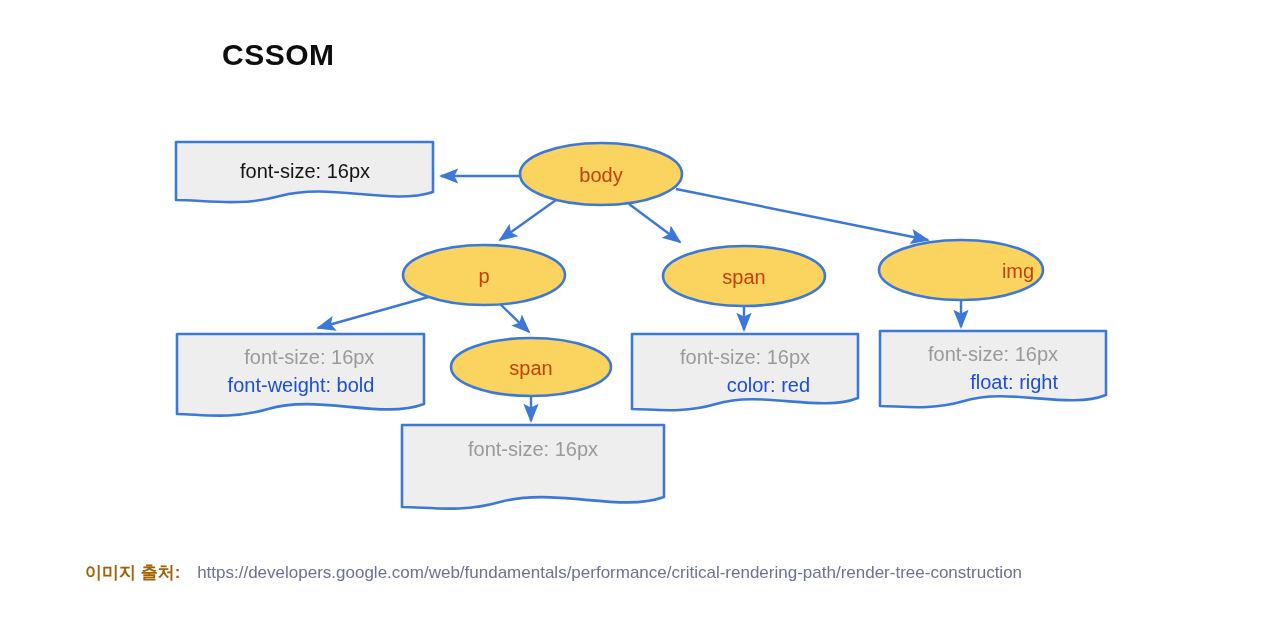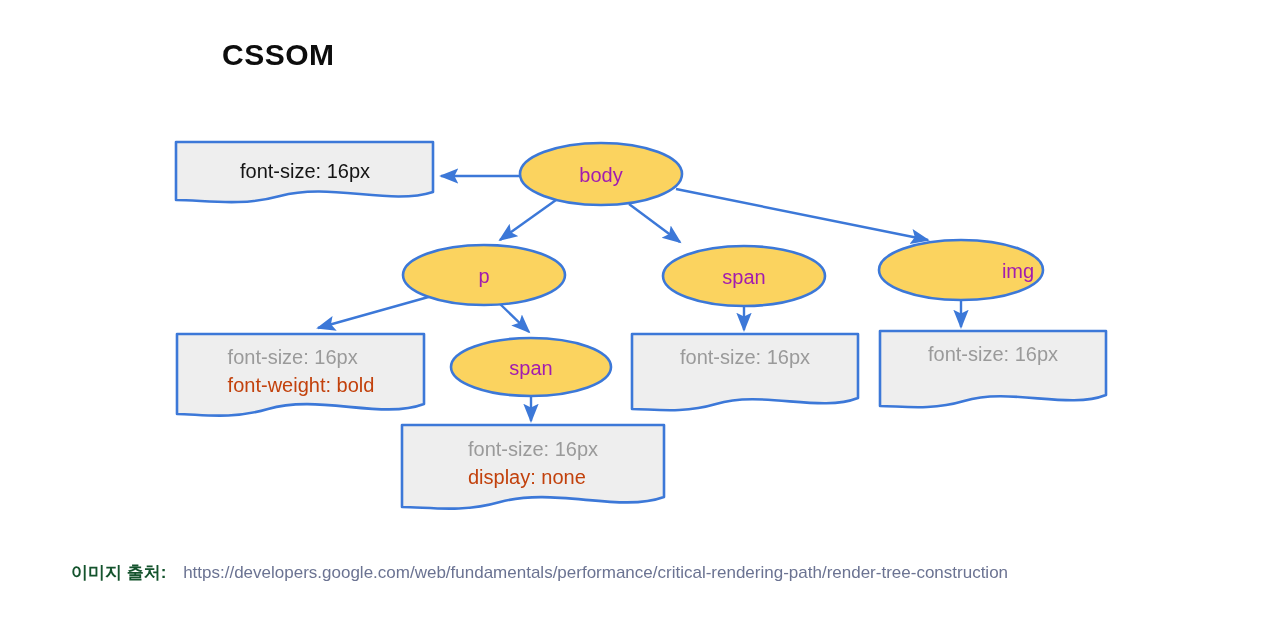--- a/index.html
+++ b/index.html
@@ -42,61 +42,62 @@
     top: 0;
     width: 1280px;
     height: 629px;
   }
 
   
   .node-label {
     position: absolute;
     transform: translate(-50%, -50%);
     font-size: 20px;
-    color: #a21caf;
+    color: #c2410c;
     white-space: nowrap;
     text-align: center;
     pointer-events: none;
   }
 
   .note-text {
     position: absolute;
     transform: translate(-50%, 0);
-    text-align: left;
+    text-align: right;
     white-space: nowrap;
     pointer-events: none;
     line-height: 1.38;
   }
   .note-text .inherited {
     display: block;
     font-size: 20px;
     color: #9a9a9a;
   }
   .note-text .own {
     display: block;
     font-size: 20px;
-    color: #c2410c;
+    color: #1d4ed8;
   }
   .note-text .own-single {
     display: block;
     font-size: 20px;
     color: #141414;
   }
 
   
   #caption {
     position: absolute;
     left: 71px;
     top: 561px;
     font-size: 17px;
     white-space: nowrap;
   }
   #caption .cap-label {
     font-weight: bold;
-    color: #14532d;
+    color: #a16207;
+    margin-left: 14px;
   }
   #caption .cap-url {
     color: #6b7392;
     margin-left: 12px;
   }
 </style>
 </head>
 <body>
 
 <div id="slide">
@@ -163,28 +164,29 @@
     <span class="own-single">font-size: 16px</span>
   </div>
 
   <div class="note-text" style="left:301px; top:344px;">
     <span class="inherited">font-size: 16px</span>
     <span class="own">font-weight: bold</span>
   </div>
 
   <div class="note-text" style="left:745px; top:344px;">
     <span class="inherited">font-size: 16px</span>
+    <span class="own">color: red</span>
   </div>
 
   <div class="note-text" style="left:993px; top:341px;">
     <span class="inherited">font-size: 16px</span>
+    <span class="own">float: right</span>
   </div>
 
   <div class="note-text" style="left:533px; top:436px;">
     <span class="inherited">font-size: 16px</span>
-    <span class="own">display: none</span>
   </div>
 
   <div id="caption">
     <span class="cap-label">이미지 출처:</span><span>&nbsp;</span><span class="cap-url">https://developers.google.com/web/fundamentals/performance/critical-rendering-path/render-tree-construction</span>
   </div>
 
 </div>
 
 </body></html>

